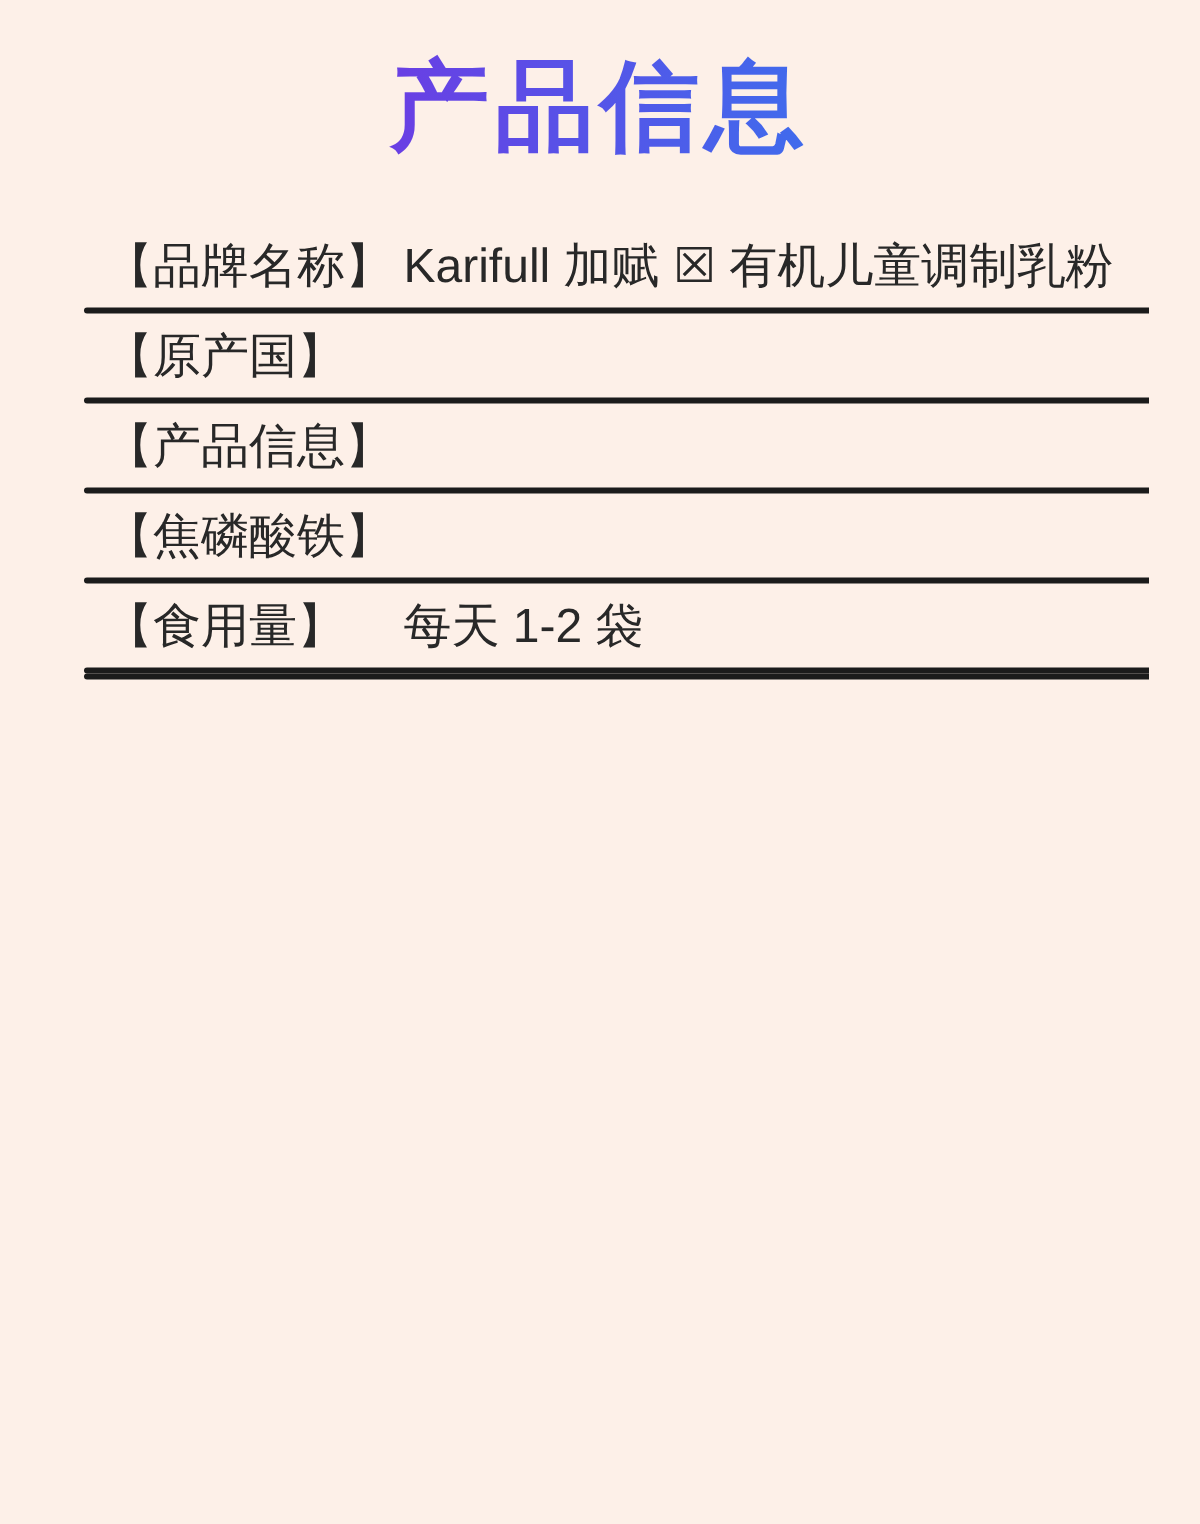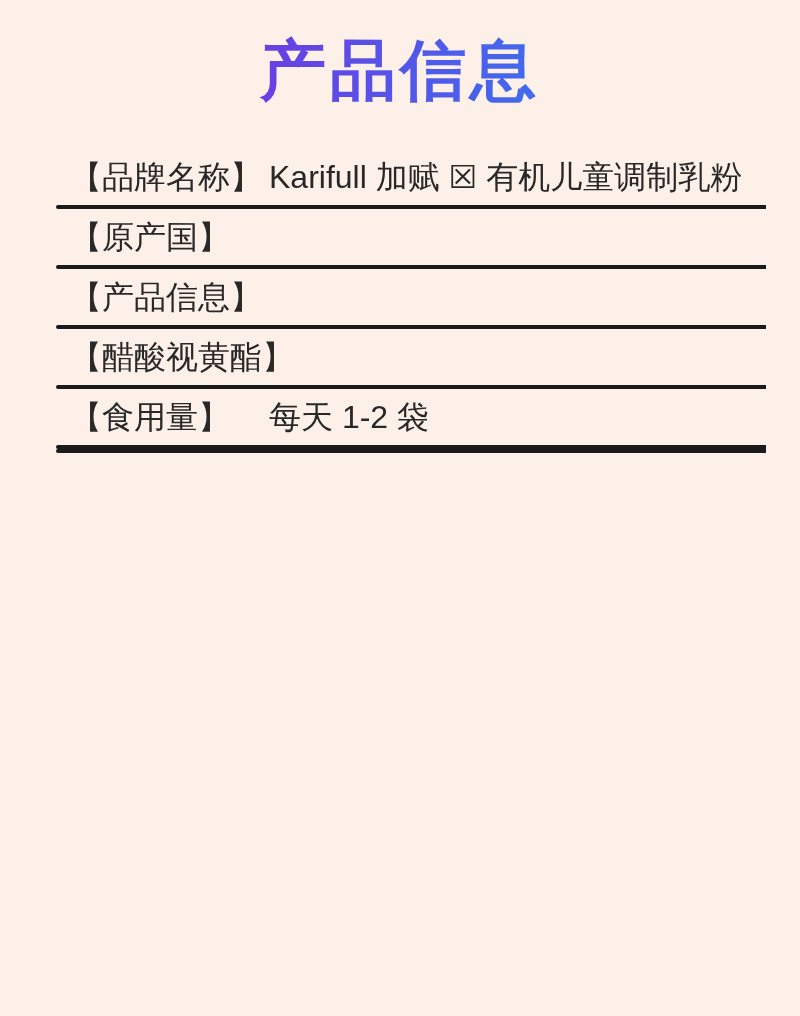--- a/index.html
+++ b/index.html
@@ -82,21 +82,21 @@
     <span class="row-label">【原产国】</span>
   </div>
   <div class="divider"></div>
 
   <div class="row">
     <span class="row-label">【产品信息】</span>
   </div>
   <div class="divider"></div>
 
   <div class="row">
-    <span class="row-label">【醋酸视黄酯】</span>
+    <span class="row-label">【焦磷酸铁】</span>
   </div>
   <div class="divider"></div>
 
   <div class="row">
     <span class="row-label">【食用量】</span>
     <span class="row-value">每天 1-2 袋</span>
   </div>
   <div class="divider"></div>
 
   <div class="divider"></div>

